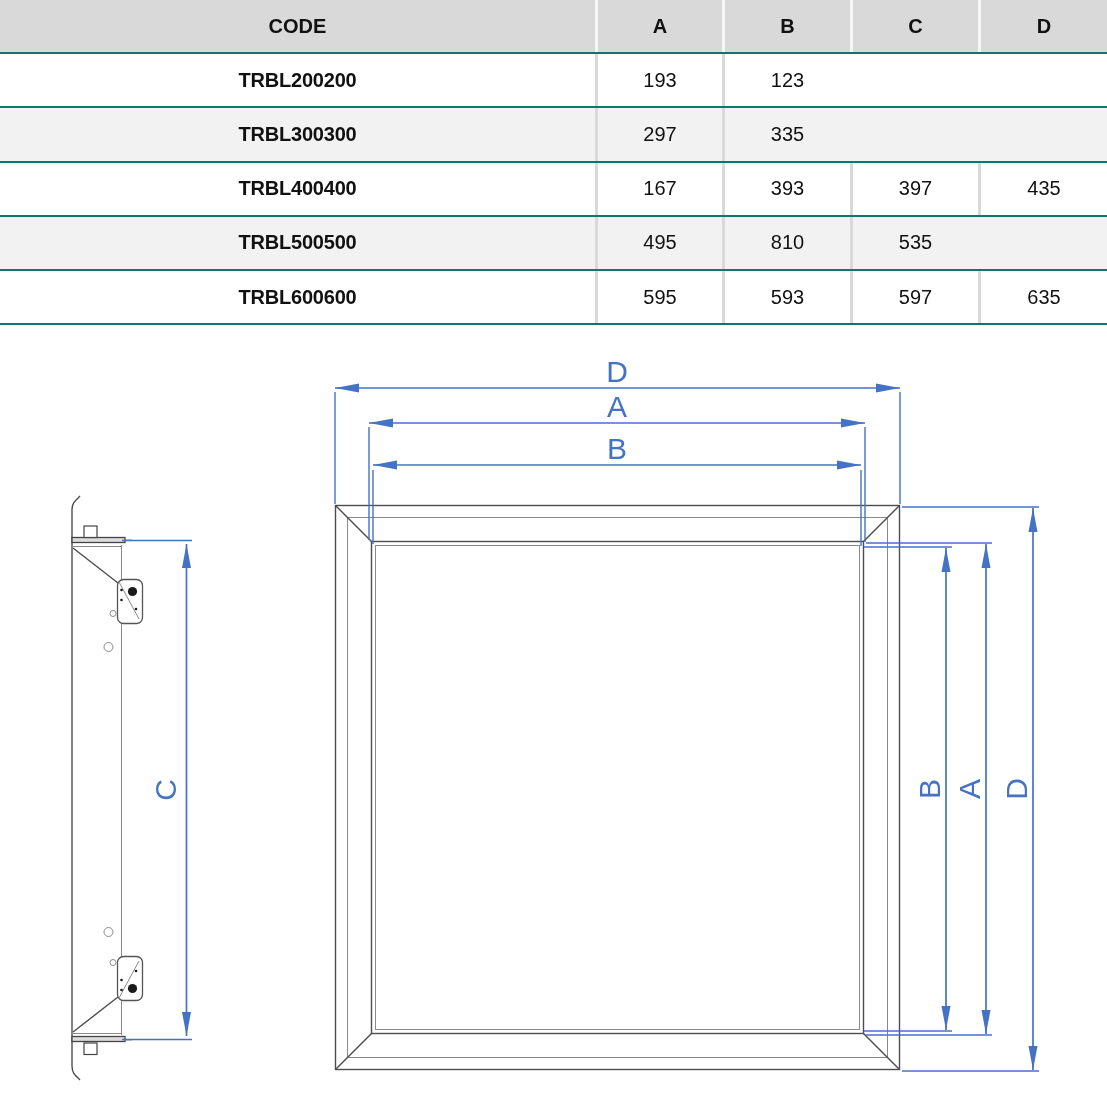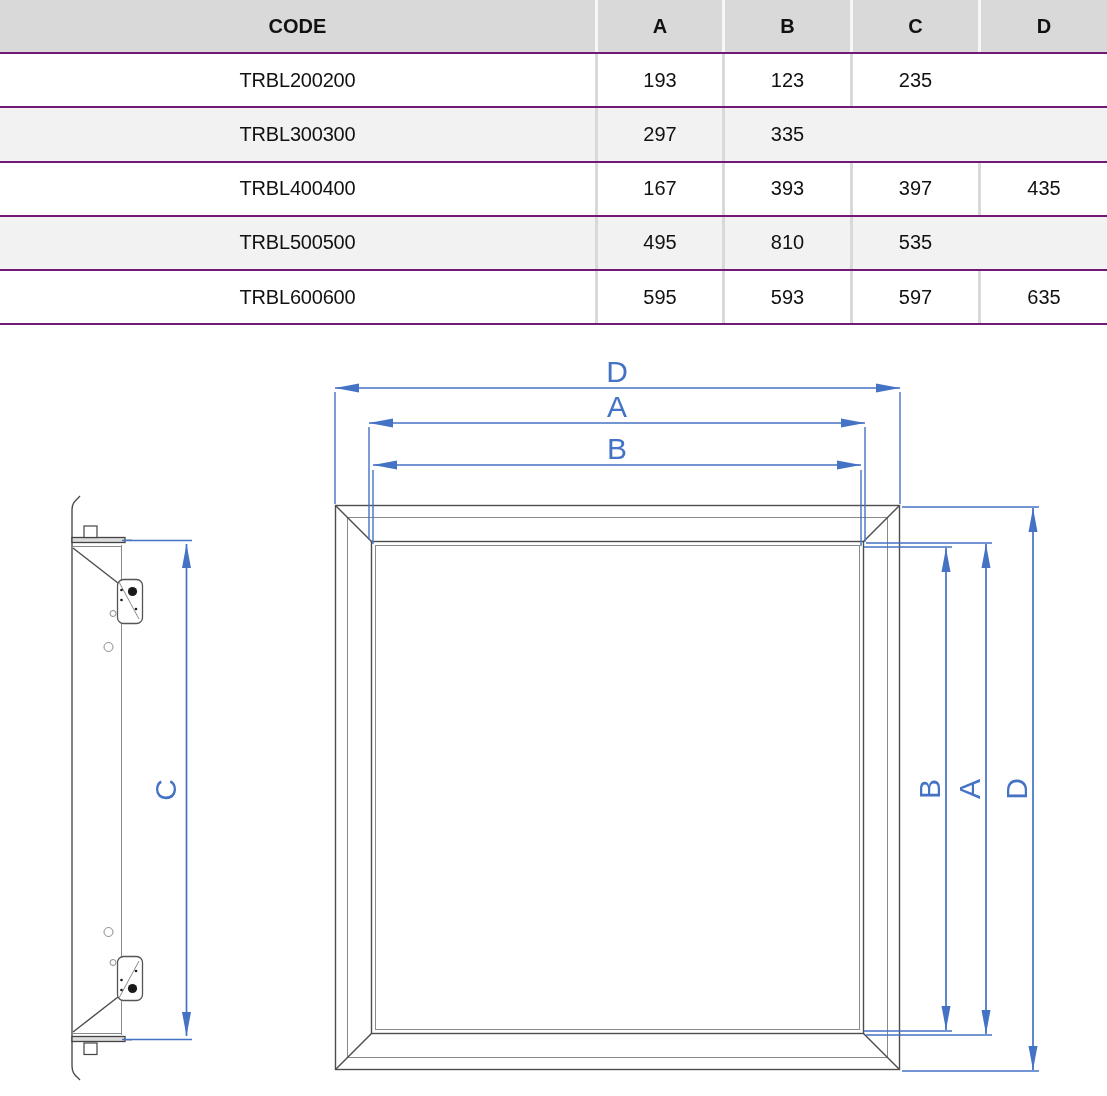--- a/index.html
+++ b/index.html
@@ -2,30 +2,30 @@
 <html><head>
 <meta charset="utf-8">
 <style>
   html,body{margin:0;padding:0;background:#ffffff;}
   .stage{position:relative;width:1107px;height:1096px;background:#fff;overflow:hidden;
          font-family:"Liberation Sans",sans-serif;color:#111;}
 
   
   .dim-table{position:absolute;top:0;left:0;width:1107px;}
   .trow{display:grid;grid-template-columns:595px 127px 128px 128px 129px;
-        height:52.2px;border-bottom:2px solid #701a75;}
+        height:52.2px;border-bottom:2px solid #0f766e;}
   .cell{display:flex;align-items:center;justify-content:center;
         font-size:20px;height:100%;box-sizing:border-box;}
   .cell + .cell{border-left:3px solid #d9d9d9;}
   .thead{background:#d9d9d9;}
   .thead .cell{font-weight:bold;}
   .thead .cell + .cell{border-left-color:#f7f7f7;}
   .tbody .trow:nth-child(odd){background:#ffffff;}
   .tbody .trow:nth-child(even){background:#f2f2f2;}
-  .cell.code{font-weight:normal;letter-spacing:-0.2px;}
+  .cell.code{font-weight:bold;letter-spacing:-0.2px;}
 
   
   .diagram{position:absolute;top:330px;left:0;}
   .gray{stroke:#4d4d4d;stroke-width:1.4;fill:none;}
   .gray-thin{stroke:#8a8a8a;stroke-width:1;fill:none;}
   .blue{stroke:#4472c4;stroke-width:1.7;fill:none;}
   .blue-ext{stroke:#4472c4;stroke-width:1.4;fill:none;}
   .blue-fill{fill:#4472c4;stroke:none;}
   .dim-label{font-family:"Liberation Sans",sans-serif;font-size:30px;fill:#4472c4;}
   .dot{fill:#1a1a1a;stroke:none;}
@@ -42,21 +42,20 @@
       <div class="cell">B</div>
       <div class="cell">C</div>
       <div class="cell">D</div>
     </div>
     <div class="tbody">
 
     <div class="trow">
         <div class="cell code">TRBL200200</div>
         <div class="cell">193</div>
         <div class="cell">123</div>
-        <div class="cell">235</div>
       </div>
         <div class="trow">
         <div class="cell code">TRBL300300</div>
         <div class="cell">297</div>
         <div class="cell">335</div>
       </div>
         <div class="trow">
         <div class="cell code">TRBL400400</div>
         <div class="cell">167</div>
         <div class="cell">393</div>

